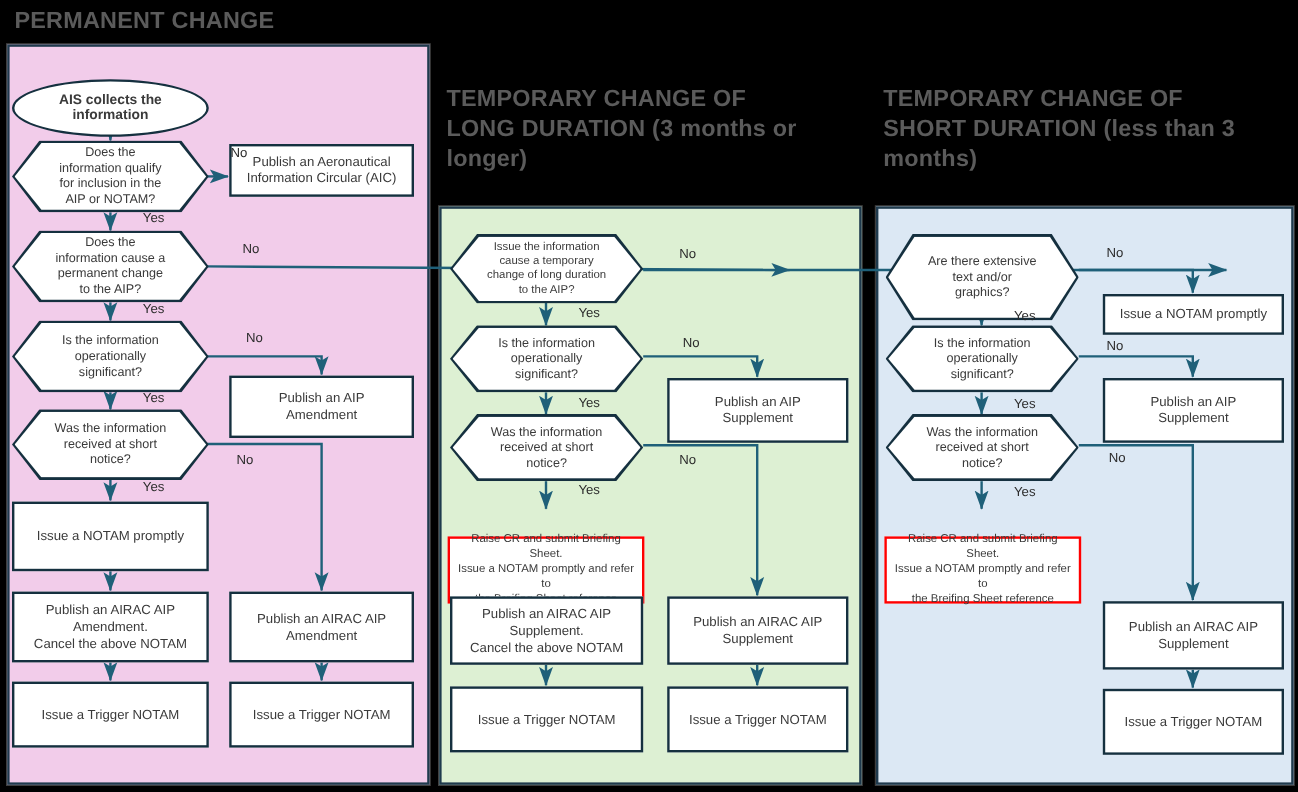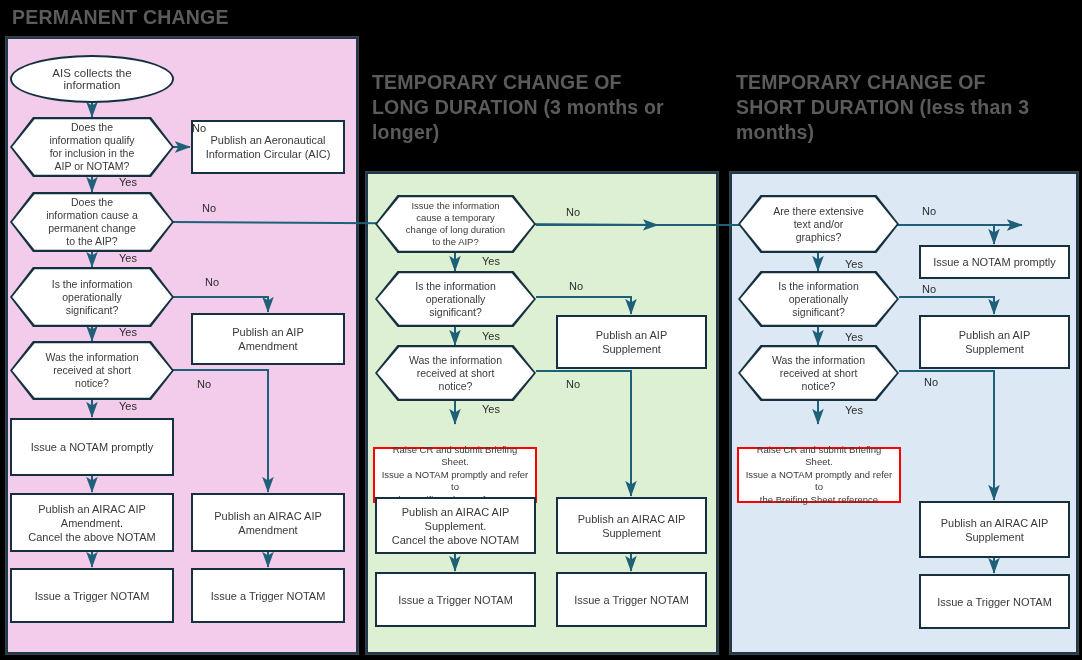--- a/index.html
+++ b/index.html
@@ -205,35 +205,35 @@
   <div class="edge-label" style="left:547px;top:378px;">No</div>
   <div class="edge-label" style="left:463px;top:403px;">Yes</div>
 
   <div class="edge-label" style="left:903px;top:205px;">No</div>
   <div class="edge-label" style="left:826px;top:258px;">Yes</div>
   <div class="edge-label" style="left:903px;top:283px;">No</div>
   <div class="edge-label" style="left:826px;top:331px;">Yes</div>
   <div class="edge-label" style="left:905px;top:376px;">No</div>
   <div class="edge-label" style="left:826px;top:404px;">Yes</div>
 
-  <div class="node terminator" style="left:10px;top:55px;width:164px;height:48px;font-size:11.5px;">
+  <div class="node terminator" style="left:10px;top:66px;width:164px;height:48px;font-size:11.5px;font-weight:bold;">
     <span>AIS collects the
 information</span>
   </div>
 
   <div class="node decision" style="left:10px;top:117px;width:164px;height:60px;font-size:10.5px;line-height:13px;">
     <div class="hex-fill"></div>
     <div class="hex-inner"></div>
     <span>Does the
 information qualify
 for inclusion in the
 AIP or NOTAM?</span>
   </div>
 
-  <div class="node process" style="left:191px;top:120px;width:154px;height:54px;font-size:11px;line-height:14px;align-items:center;">
+  <div class="node process" style="left:191px;top:120px;width:154px;height:44px;font-size:11px;line-height:14px;align-items:center;">
     <span>Publish an Aeronautical
 Information Circular (AIC)</span>
   </div>
 
   <div class="node decision" style="left:10px;top:192px;width:164px;height:60px;font-size:10.5px;line-height:13px;">
     <div class="hex-fill"></div>
     <div class="hex-inner"></div>
     <span>Does the
 information cause a
 permanent change
@@ -332,21 +332,21 @@
   </div>
 
   <div class="node process" style="left:375px;top:572px;width:161px;height:55px;font-size:11px;">
     <span>Issue a Trigger NOTAM</span>
   </div>
 
   <div class="node process" style="left:556px;top:572px;width:151px;height:55px;font-size:11px;">
     <span>Issue a Trigger NOTAM</span>
   </div>
 
-  <div class="node decision" style="left:738px;top:195px;width:161px;height:58px;font-size:10.5px;line-height:13px;">
+  <div class="node decision" style="left:738px;top:195px;width:161px;height:72px;font-size:10.5px;line-height:13px;">
     <div class="hex-fill"></div>
     <div class="hex-inner"></div>
     <span>Are there extensive
 text and/or
 graphics?</span>
   </div>
 
   <div class="node process" style="left:919px;top:245px;width:151px;height:34px;font-size:11px;">
     <span>Issue a NOTAM  promptly</span>
   </div>

